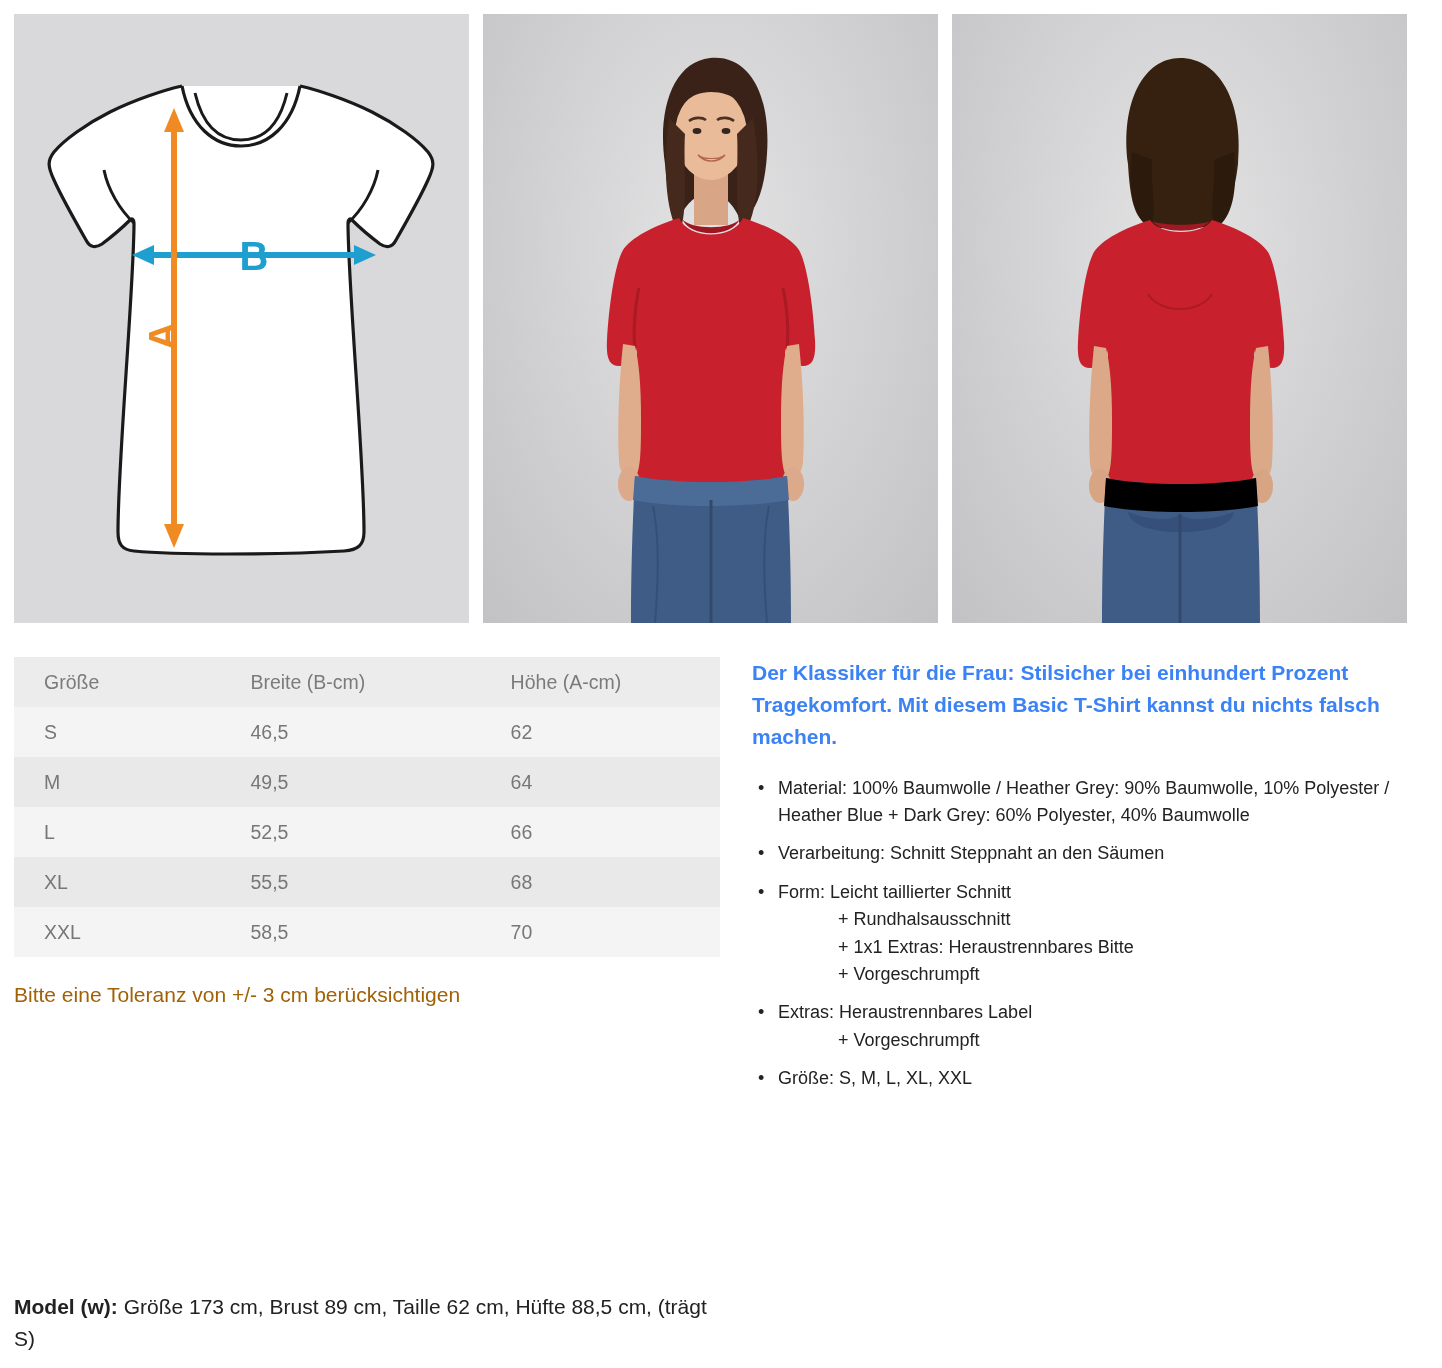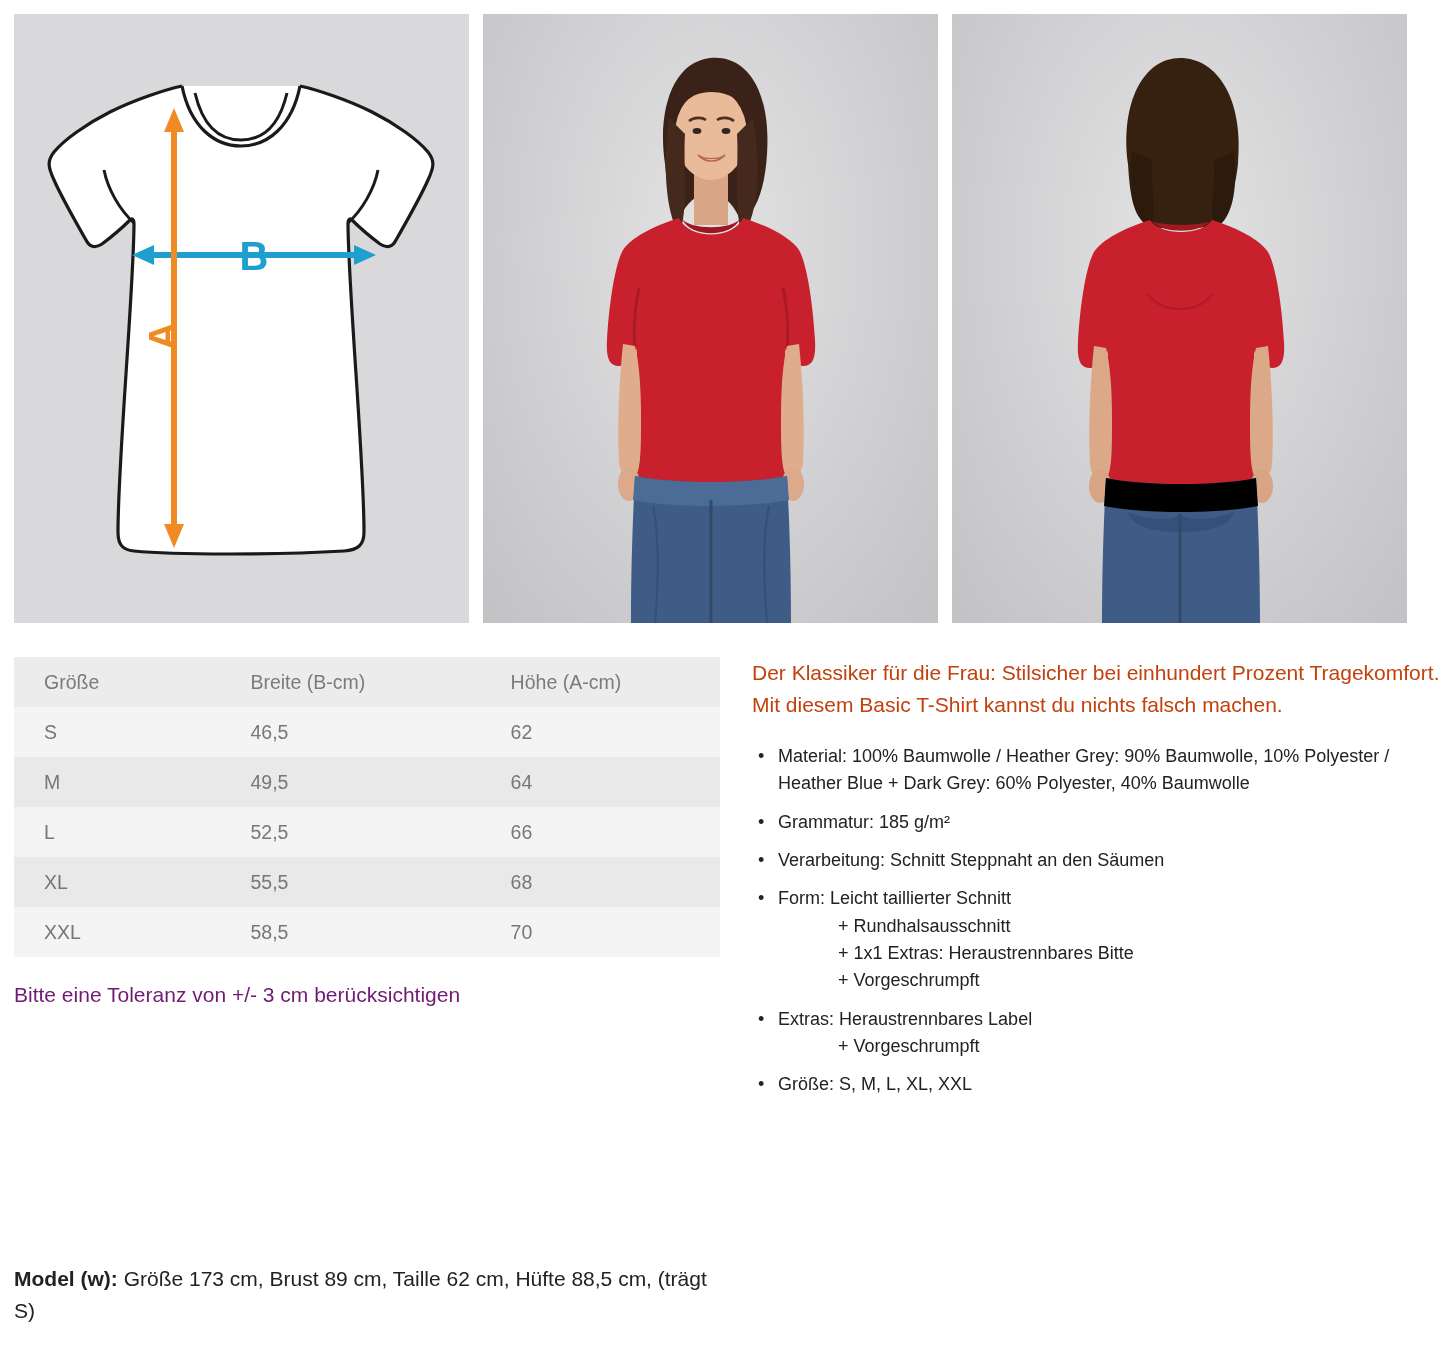--- a/index.html
+++ b/index.html
@@ -73,40 +73,41 @@
   table.size-table thead tr { background: #ececec; }
   table.size-table tbody tr:nth-child(odd) { background: #f4f4f4; }
   table.size-table tbody tr:nth-child(even) { background: #e9e9e9; }
   .col-1 { width: 200px; }
   .col-2 { width: 265px; }
   .col-3 { width: 241px; }
 
   .tolerance {
     margin-top: 26px;
     font-size: 21px;
-    color: #701a75;
+    color: #a16207;
   }
 
   .model-line {
     position: absolute;
     left: 14px;
-    bottom: 40px;
+    bottom: 12px;
     width: 700px;
     font-size: 21px;
     line-height: 1.55;
     color: #222222;
   }
   .model-line b { font-weight: bold; }
 
   
   .desc-intro {
     font-size: 21px;
     line-height: 1.52;
-    color: #c2410c;
+    color: #3b82f6;
     margin: 0 0 22px 0;
+    font-weight: bold;
   }
   ul.features {
     margin: 0;
     padding: 0;
     list-style: none;
     font-size: 18px;
     line-height: 1.52;
     color: #222222;
   }
   ul.features > li {
@@ -306,23 +307,20 @@
   </div>
 
   <div class="right-col">
     <p class="desc-intro">Der Klassiker für die Frau: Stilsicher bei einhundert Prozent Tragekomfort. Mit diesem Basic T-Shirt kannst du nichts falsch machen.</p>
 
     <ul class="features">
       <li>
         <span>Material: 100% Baumwolle / Heather Grey: 90% Baumwolle, 10%  Polyester / Heather Blue + Dark Grey: 60% Polyester, 40% Baumwolle</span>
       </li>
       <li>
-        <span>Grammatur: 185 g/m²</span>
-      </li>
-      <li>
         <span>Verarbeitung: Schnitt Steppnaht an den Säumen</span>
       </li>
       <li>
         <span>Form: Leicht taillierter Schnitt</span>
         <span class="sub">+ Rundhalsausschnitt</span>
         <span class="sub">+ 1x1 Extras: Heraustrennbares Bitte</span>
         <span class="sub">+ Vorgeschrumpft</span>
       </li>
       <li>
         <span>Extras: Heraustrennbares Label</span>

